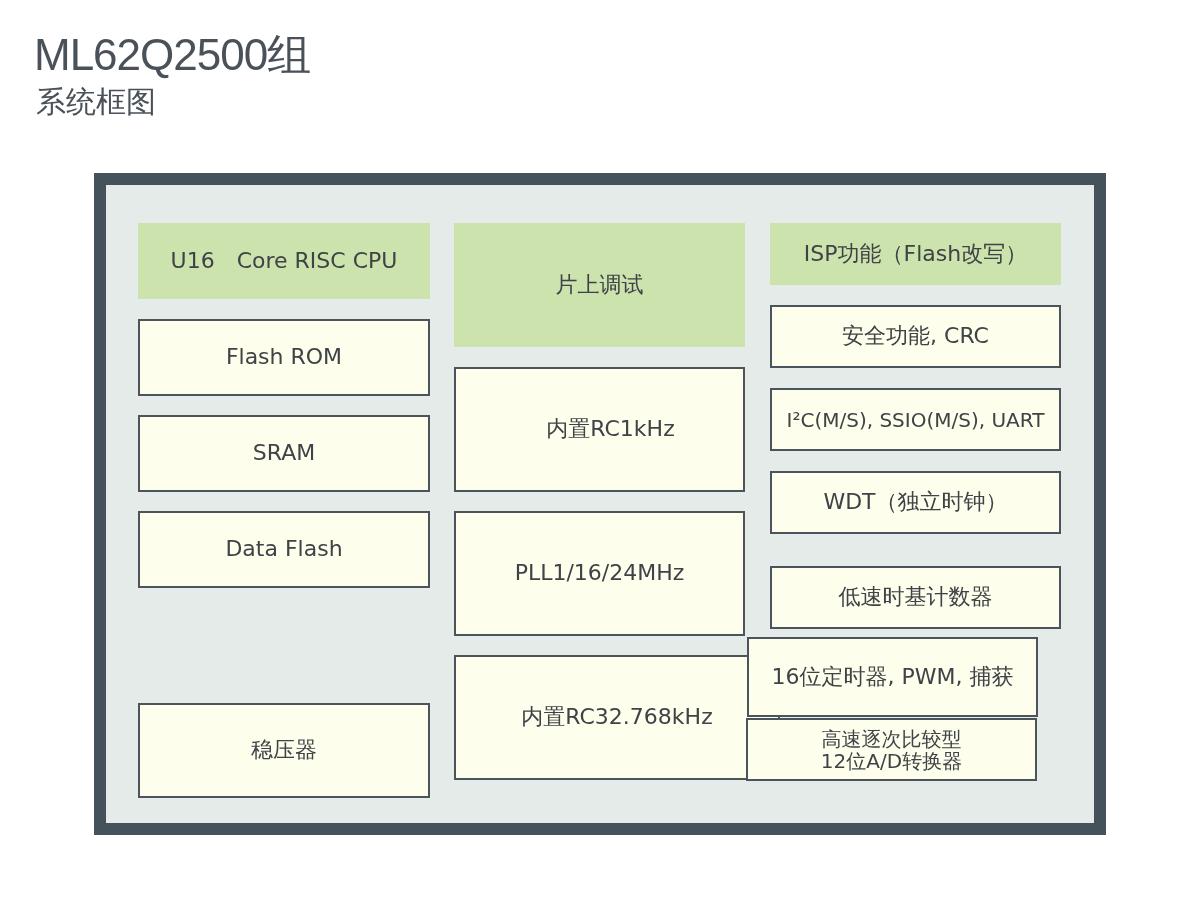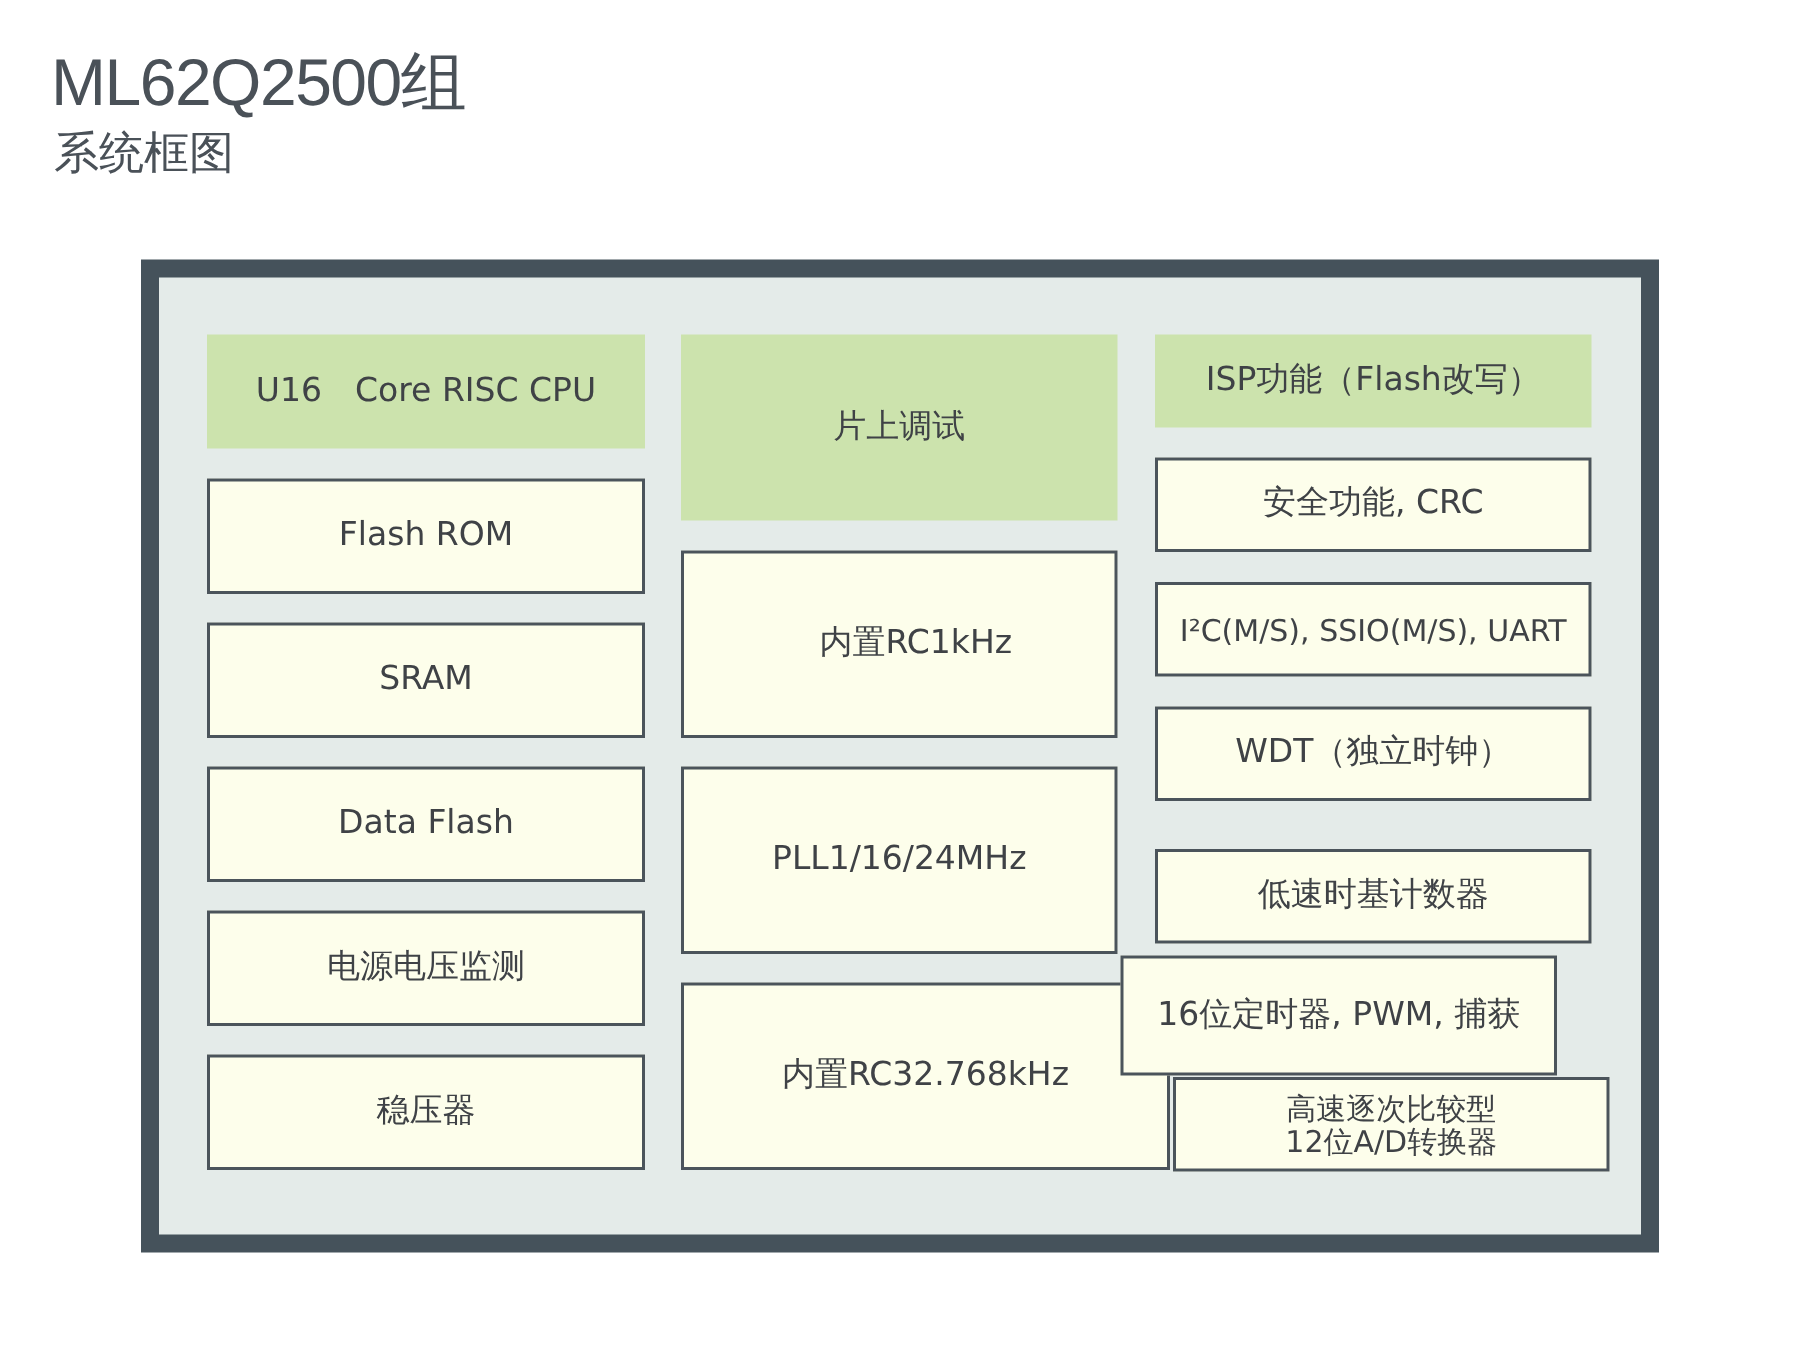--- a/index.html
+++ b/index.html
@@ -32,32 +32,31 @@
 <div class="title">ML62Q2500组</div>
 <div class="subtitle">系统框图</div>
 
 <div class="chip">
   <div class="chip-inner">
 
     <div class="blk green" style="left:32px;top:38px;width:292px;height:76px;text-align:center;">U16　Core RISC CPU</div>
     <div class="blk cream" style="left:32px;top:134px;width:292px;height:77px;">Flash ROM</div>
     <div class="blk cream" style="left:32px;top:230px;width:292px;height:77px;">SRAM</div>
     <div class="blk cream" style="left:32px;top:326px;width:292px;height:77px;">Data Flash</div>
-    <div class="blk cream" style="left:32px;top:422px;width:292px;height:77px;">电源电压监测</div>
-    <div class="blk cream" style="left:32px;top:518px;width:292px;height:77px;">稳压器</div>
+    <div class="blk cream" style="left:32px;top:518px;width:292px;height:95px;">稳压器</div>
 
     <div class="blk green" style="left:348px;top:38px;width:291px;height:124px;">片上调试</div>
     <div class="blk cream" style="left:348px;top:182px;width:291px;height:125px;padding-left:22px;">内置RC1kHz</div>
     <div class="blk cream" style="left:348px;top:326px;width:291px;height:125px;">PLL1/16/24MHz</div>
     <div class="blk cream" style="left:348px;top:470px;width:326px;height:125px;">内置RC32.768kHz</div>
 
     <div class="blk green" style="left:664px;top:38px;width:291px;height:62px;">ISP功能（Flash改写）</div>
     <div class="blk cream" style="left:664px;top:120px;width:291px;height:63px;">安全功能, CRC</div>
     <div class="blk cream small" style="left:664px;top:203px;width:291px;height:63px;">I²C(M/S), SSIO(M/S), UART</div>
     <div class="blk cream" style="left:664px;top:286px;width:291px;height:63px;">WDT（独立时钟）</div>
     <div class="blk cream" style="left:664px;top:369px;width:291px;height:63px;margin-top:12px;">低速时基计数器</div>
     <div class="blk cream" style="left:641px;top:452px;width:291px;height:80px;">16位定时器, PWM, 捕获</div>
-    <div class="blk cream small" style="left:676px;top:533px;width:291px;height:63px;flex-direction:column;">
+    <div class="blk cream small" style="left:640px;top:533px;width:291px;height:63px;flex-direction:column;">
       <span>高速逐次比较型</span>
       <span>12位A/D转换器</span>
     </div>
   </div>
 </div>
 
 </body></html>

